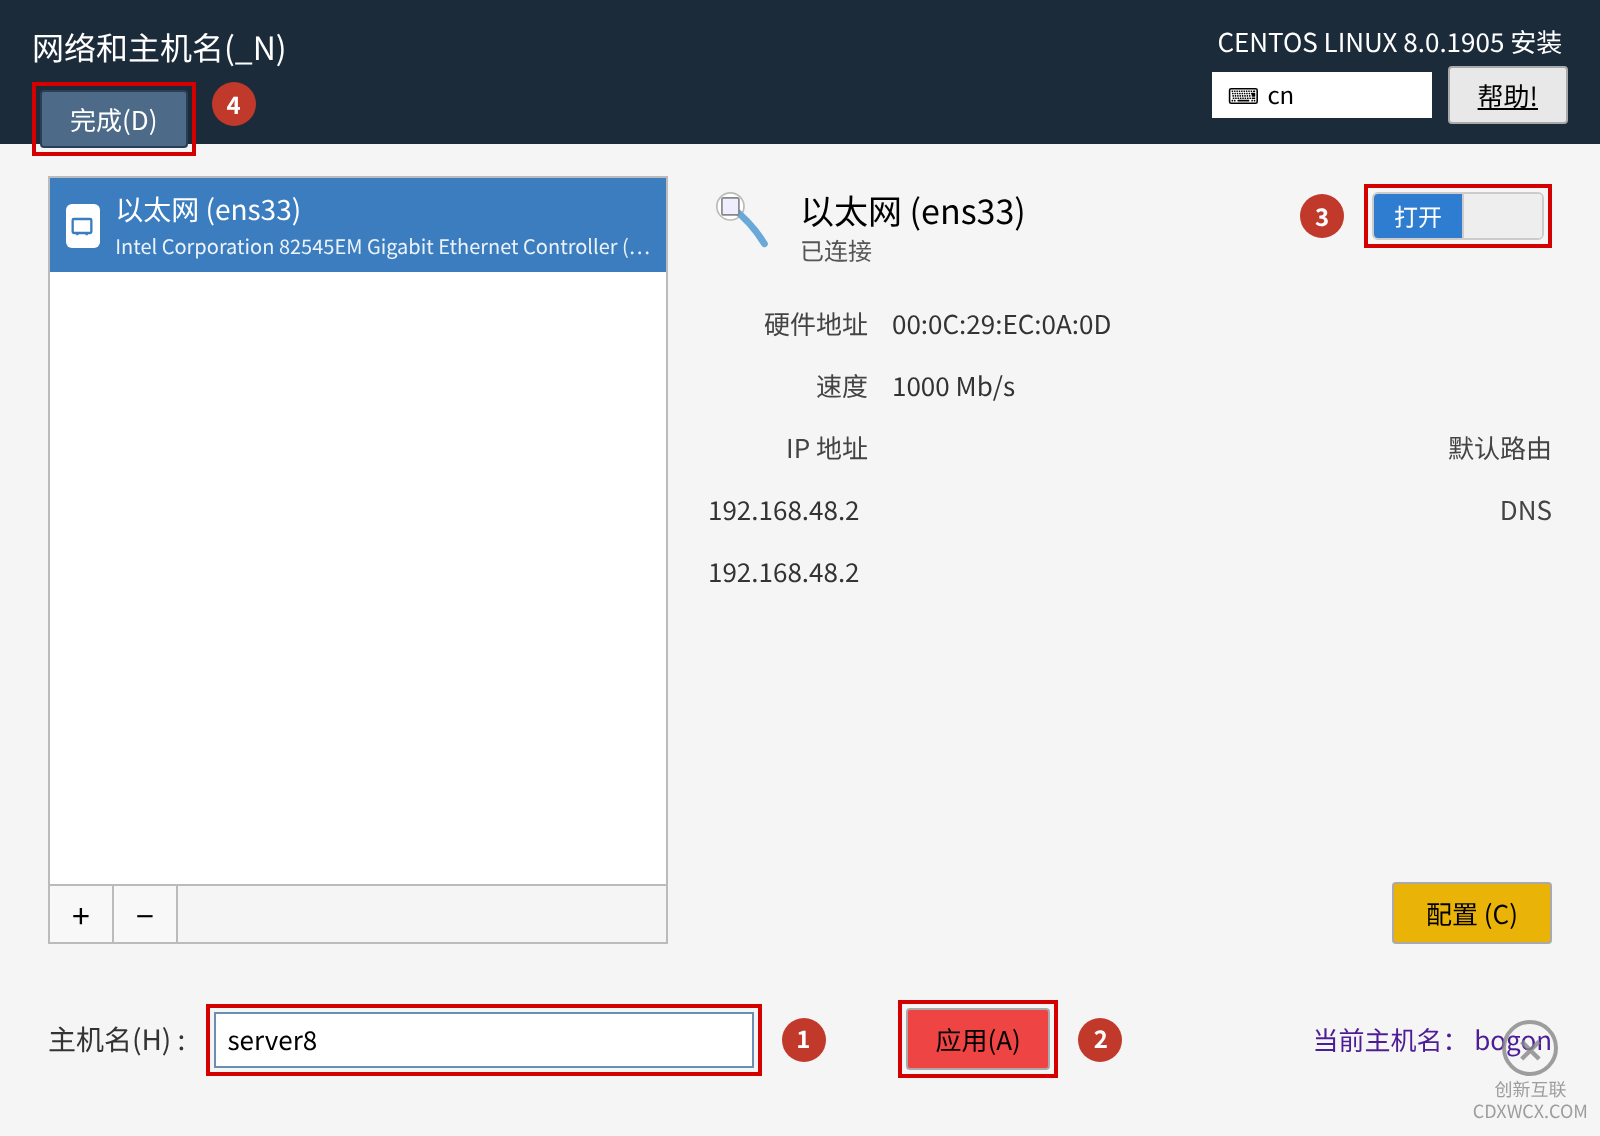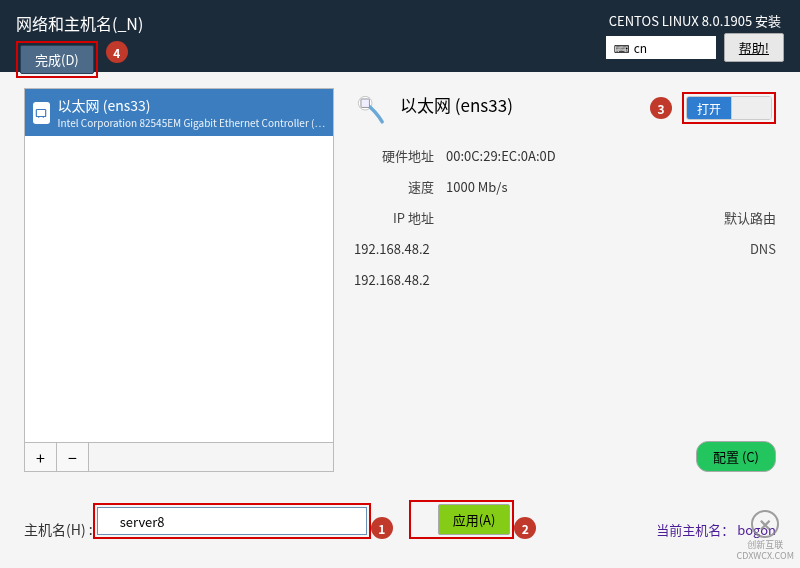--- a/index.html
+++ b/index.html
@@ -36,28 +36,28 @@
     .detail-hdr { display: flex; flex-direction: column; }
     .detail-title { font-size: 17px; }
     .detail-status { font-size: 12px; color: #555; }
     .toggle-area { position: absolute; top: 4px; right: 0; display: flex; align-items: center; gap: 10px; }
     .toggle-highlight { border: 2px solid #d40000; padding: 2px; display: flex; align-items: center; }
     .toggle-switch { display: flex; align-items: center; width: 86px; height: 24px; background: #fff; border: 1px solid #ccc; border-radius: 3px; overflow: hidden; cursor: pointer; }
     .toggle-on { background: #2f7dd1; color: #fff; font-size: 12px; height: 100%; flex: 1; display: flex; align-items: center; justify-content: center; }
     .toggle-knob { width: 40px; height: 100%; background: #eee; border-left: 1px solid #ccc; }
     .props { margin-top: 18px; display: grid; grid-template-columns: 80px 1fr; row-gap: 12px; column-gap: 12px; font-size: 13px; color: #333; }
     .props .lbl { text-align: right; color: #444; }
-    .configure-btn { position: absolute; bottom: 0; right: 0; background: #22c55e; border: 1px solid #aaa; padding: 5px 16px; font-size: 13px; cursor: pointer; border-radius: 12px; }
+    .configure-btn { position: absolute; bottom: 0; right: 0; background: #eab308; border: 1px solid #aaa; padding: 5px 16px; font-size: 13px; cursor: pointer; border-radius: 2px; }
 
-    .bottom-row { display: flex; align-items: flex-end; padding: 28px 24px 0 24px; font-size: 14px; }
+    .bottom-row { display: flex; align-items: center; padding: 28px 24px 0 24px; gap: 10px; font-size: 14px; }
     .hostname-lbl { color: #333; }
     .hostname-highlight { border: 2px solid #d40000; padding: 2px; display: flex; }
-    .hostname-input { width: 270px; height: 28px; border: 1px solid #6a8fb5; padding: 0 22px; font-size: 13px; outline: none; }
+    .hostname-input { width: 270px; height: 28px; border: 1px solid #6a8fb5; padding: 0 6px; font-size: 13px; outline: none; }
     .apply-highlight { border: 2px solid #d40000; padding: 2px; display: flex; }
-    .apply-btn { background: #84cc16; border: 1px solid #aaa; padding: 5px 14px; font-size: 13px; cursor: pointer; border-radius: 2px; margin-left: 25px; }
+    .apply-btn { background: #ef4444; border: 1px solid #aaa; padding: 5px 14px; font-size: 13px; cursor: pointer; border-radius: 2px; }
     .cur-host { margin-left: auto; font-size: 13px; color: #4c1d95; }
     
     .watermark { position: absolute; right: 6px; bottom: 6px; font-size: 9px; color: #888; text-align: center; line-height: 1.2; opacity: 0.8; }
     .watermark .wm-logo { font-size: 16px; font-weight: bold; border: 2px solid #888; border-radius: 50%; width: 28px; height: 28px; display: inline-flex; align-items: center; justify-content: center; margin-bottom: 2px; }
     
     .kbd-icon { display: inline-block; font-size: 11px; }
   </style>
 </head>
 <body>
 
@@ -109,20 +109,21 @@
     <div class="detail-top">
       <div class="big-nic-icon">
         <svg width="34" height="34" viewBox="0 0 40 40">
             <circle cx="12" cy="12" r="8" fill="#fff" stroke="#bbb" stroke-width="1"></circle>
             <path d="M12 12 C 20 18, 26 24, 32 34" fill="none" stroke="#6aa8d8" stroke-width="4" stroke-linecap="round"></path>
             <rect x="7" y="7" width="10" height="10" rx="1" fill="#eef" stroke="#888"></rect>
           </svg>
       </div>
       <div class="detail-hdr">
         <div class="detail-title">以太网 (ens33)</div>
+        <div class="detail-status">已连接</div>
       </div>
     </div>
 
     <div class="toggle-area">
       <span class="badge">3</span>
       <span class="toggle-highlight">
         <div class="toggle-switch">
           <div class="toggle-on">打开</div>
           <div class="toggle-knob"></div>
         </div>

